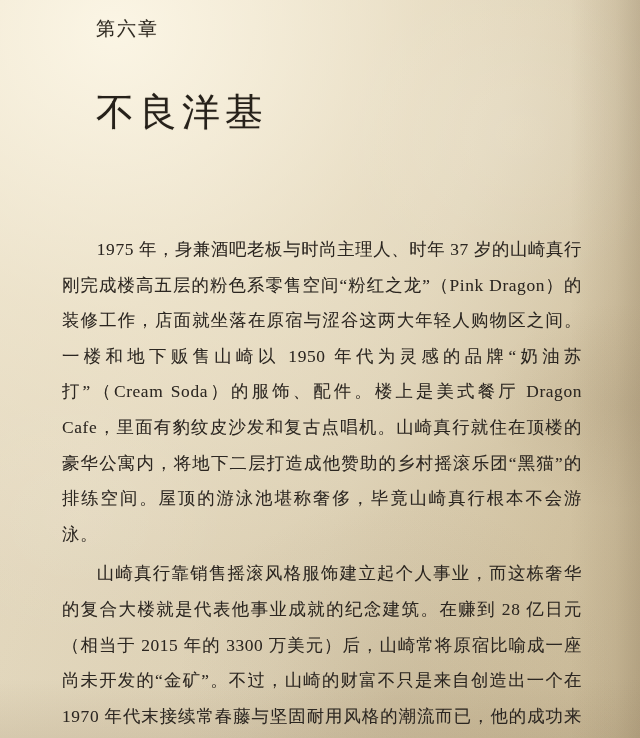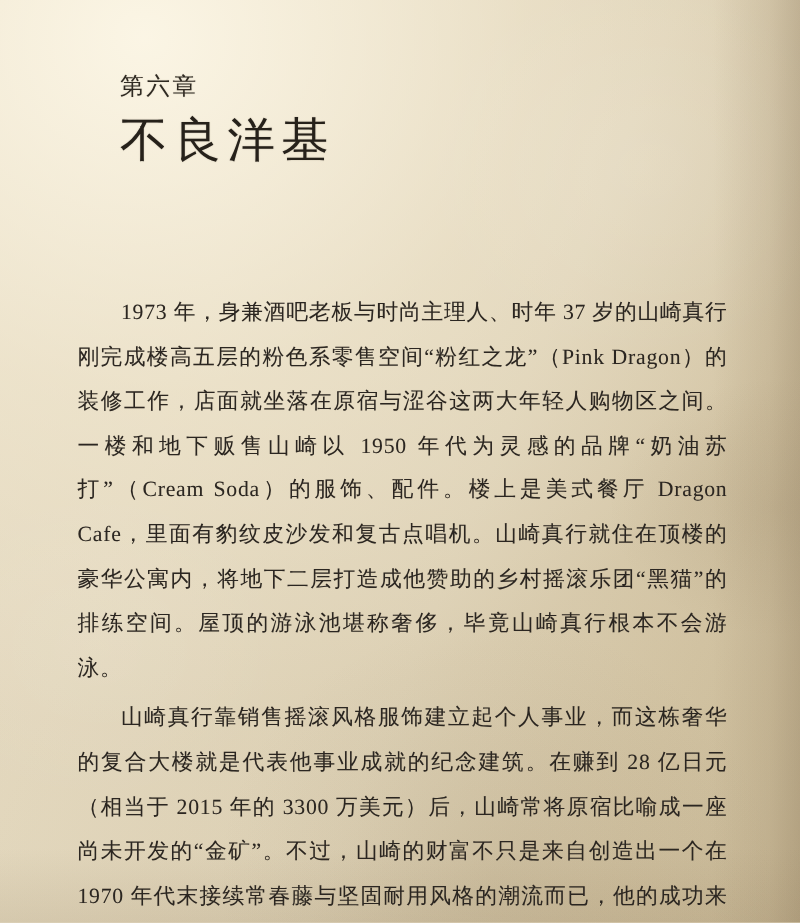--- a/index.html
+++ b/index.html
@@ -61,21 +61,20 @@
   
   .chapter-label {
     position: absolute;
     left: 96px;
     top: 16px;
     font-size: 19px;
     letter-spacing: 2px;
     color: #2f2a22;
     font-family: Liberation Sans, sans-serif;
     text-shadow: 0 0 1px rgba(70,60,45,0.25);
-    margin-top: 40px;
   }
 
   
   .chapter-title {
     position: absolute;
     left: 96px;
     top: 62px;
     font-size: 38px;
     letter-spacing: 5px;
     color: #26211a;
@@ -115,17 +114,17 @@
   <div id="grain"></div>
   <div id="edge-shade"></div>
   <div id="bottom-shade"></div>
 
   <div class="content">
     <div class="chapter-label">第六章</div>
 
     <h1 class="chapter-title">不良洋基</h1>
 
     <div class="body-text">
-      <p>1973 年，身兼酒吧老板与时尚主理人、时年 37 岁的山崎真行刚完成楼高五层的粉色系零售空间“粉红之龙”（Pink Dragon）的装修工作，店面就坐落在原宿与涩谷这两大年轻人购物区之间。一楼和地下贩售山崎以 1950 年代为灵感的品牌“奶油苏打”（Cream Soda）的服饰、配件。楼上是美式餐厅 Dragon Cafe，里面有豹纹皮沙发和复古点唱机。山崎真行就住在顶楼的豪华公寓内，将地下二层打造成他赞助的乡村摇滚乐团“黑猫”的排练空间。屋顶的游泳池堪称奢侈，毕竟山崎真行根本不会游泳。</p>
+      <p>1975 年，身兼酒吧老板与时尚主理人、时年 37 岁的山崎真行刚完成楼高五层的粉色系零售空间“粉红之龙”（Pink Dragon）的装修工作，店面就坐落在原宿与涩谷这两大年轻人购物区之间。一楼和地下贩售山崎以 1950 年代为灵感的品牌“奶油苏打”（Cream Soda）的服饰、配件。楼上是美式餐厅 Dragon Cafe，里面有豹纹皮沙发和复古点唱机。山崎真行就住在顶楼的豪华公寓内，将地下二层打造成他赞助的乡村摇滚乐团“黑猫”的排练空间。屋顶的游泳池堪称奢侈，毕竟山崎真行根本不会游泳。</p>
       <p>山崎真行靠销售摇滚风格服饰建立起个人事业，而这栋奢华的复合大楼就是代表他事业成就的纪念建筑。在赚到 28 亿日元（相当于 2015 年的 3300 万美元）后，山崎常将原宿比喻成一座尚未开发的“金矿”。不过，山崎的财富不只是来自创造出一个在 1970 年代末接续常春藤与坚固耐用风格的潮流而已，他的成功来自创造了一</p>
     </div>
   </div>
 </div>
 
 </body></html>

